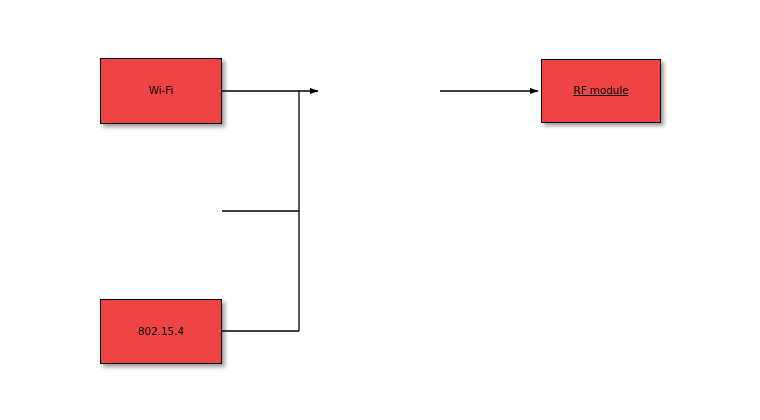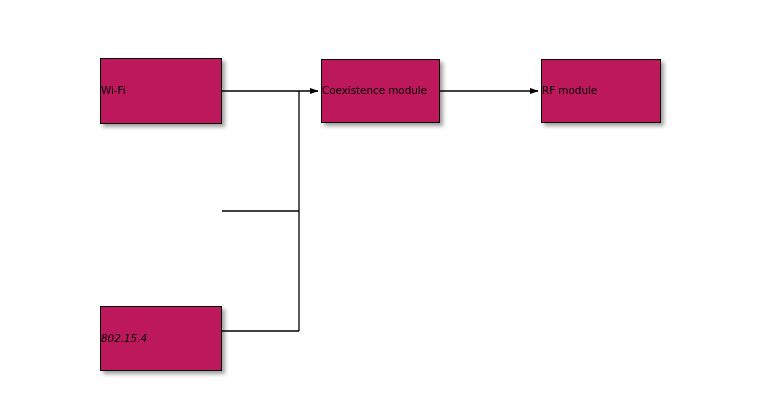--- a/index.html
+++ b/index.html
@@ -21,40 +21,41 @@
   #diagram-svg {
     position: absolute;
     left: 0;
     top: 0;
     width: 760px;
     height: 420px;
   }
   .node-box {
     position: absolute;
     box-sizing: border-box;
-    background: #be185d;
+    background: #ef4444;
     border: 1.3px solid #000000;
     display: flex;
     align-items: center;
+    justify-content: center;
     box-shadow: 3px 3px 4px rgba(0,0,0,0.38);
   }
   .node-label {
     font-family: "DejaVu Sans", "Liberation Sans", sans-serif;
     font-size: 10.5px;
     color: #000000;
     letter-spacing: -0.1px;
     white-space: nowrap;
     text-align: center;
     line-height: 1.1;
   }
   #node-wifi      { left: 100px; top: 58px;  width: 122px; height: 66px; }
   #node-bluetooth { left: 100px; top: 179px; width: 122px; height: 65px; }
-  #node-802154    { left: 100px; top: 306px; width: 122px; height: 65px; font-style: italic; }
+  #node-802154    { left: 100px; top: 299px; width: 122px; height: 65px; }
   #node-coex      { left: 321px; top: 59px;  width: 119px; height: 64px; }
-  #node-rf        { left: 541px; top: 59px;  width: 120px; height: 64px; }
+  #node-rf        { left: 541px; top: 59px;  width: 120px; height: 64px; text-decoration: underline; }
 </style>
 </head>
 <body>
 
 <div id="canvas">
 
   <svg id="diagram-svg" viewBox="0 0 760 420" xmlns="http://www.w3.org/2000/svg">
     <defs>
       <marker id="arrow" markerWidth="9" markerHeight="9" refX="8.4" refY="3.2" orient="auto" markerUnits="userSpaceOnUse">
         <path d="M0,0 L9,3.2 L0,6.4 z" fill="#000000"></path>
@@ -74,21 +75,18 @@
 
   <div class="node-box" id="node-wifi">
     <span class="node-label">Wi-Fi</span>
   </div>
 
 
   <div class="node-box" id="node-802154">
     <span class="node-label">802.15.4</span>
   </div>
 
-  <div class="node-box" id="node-coex">
-    <span class="node-label">Coexistence module</span>
-  </div>
 
   <div class="node-box" id="node-rf">
     <span class="node-label">RF module</span>
   </div>
 
 </div>
 
 </body></html>

